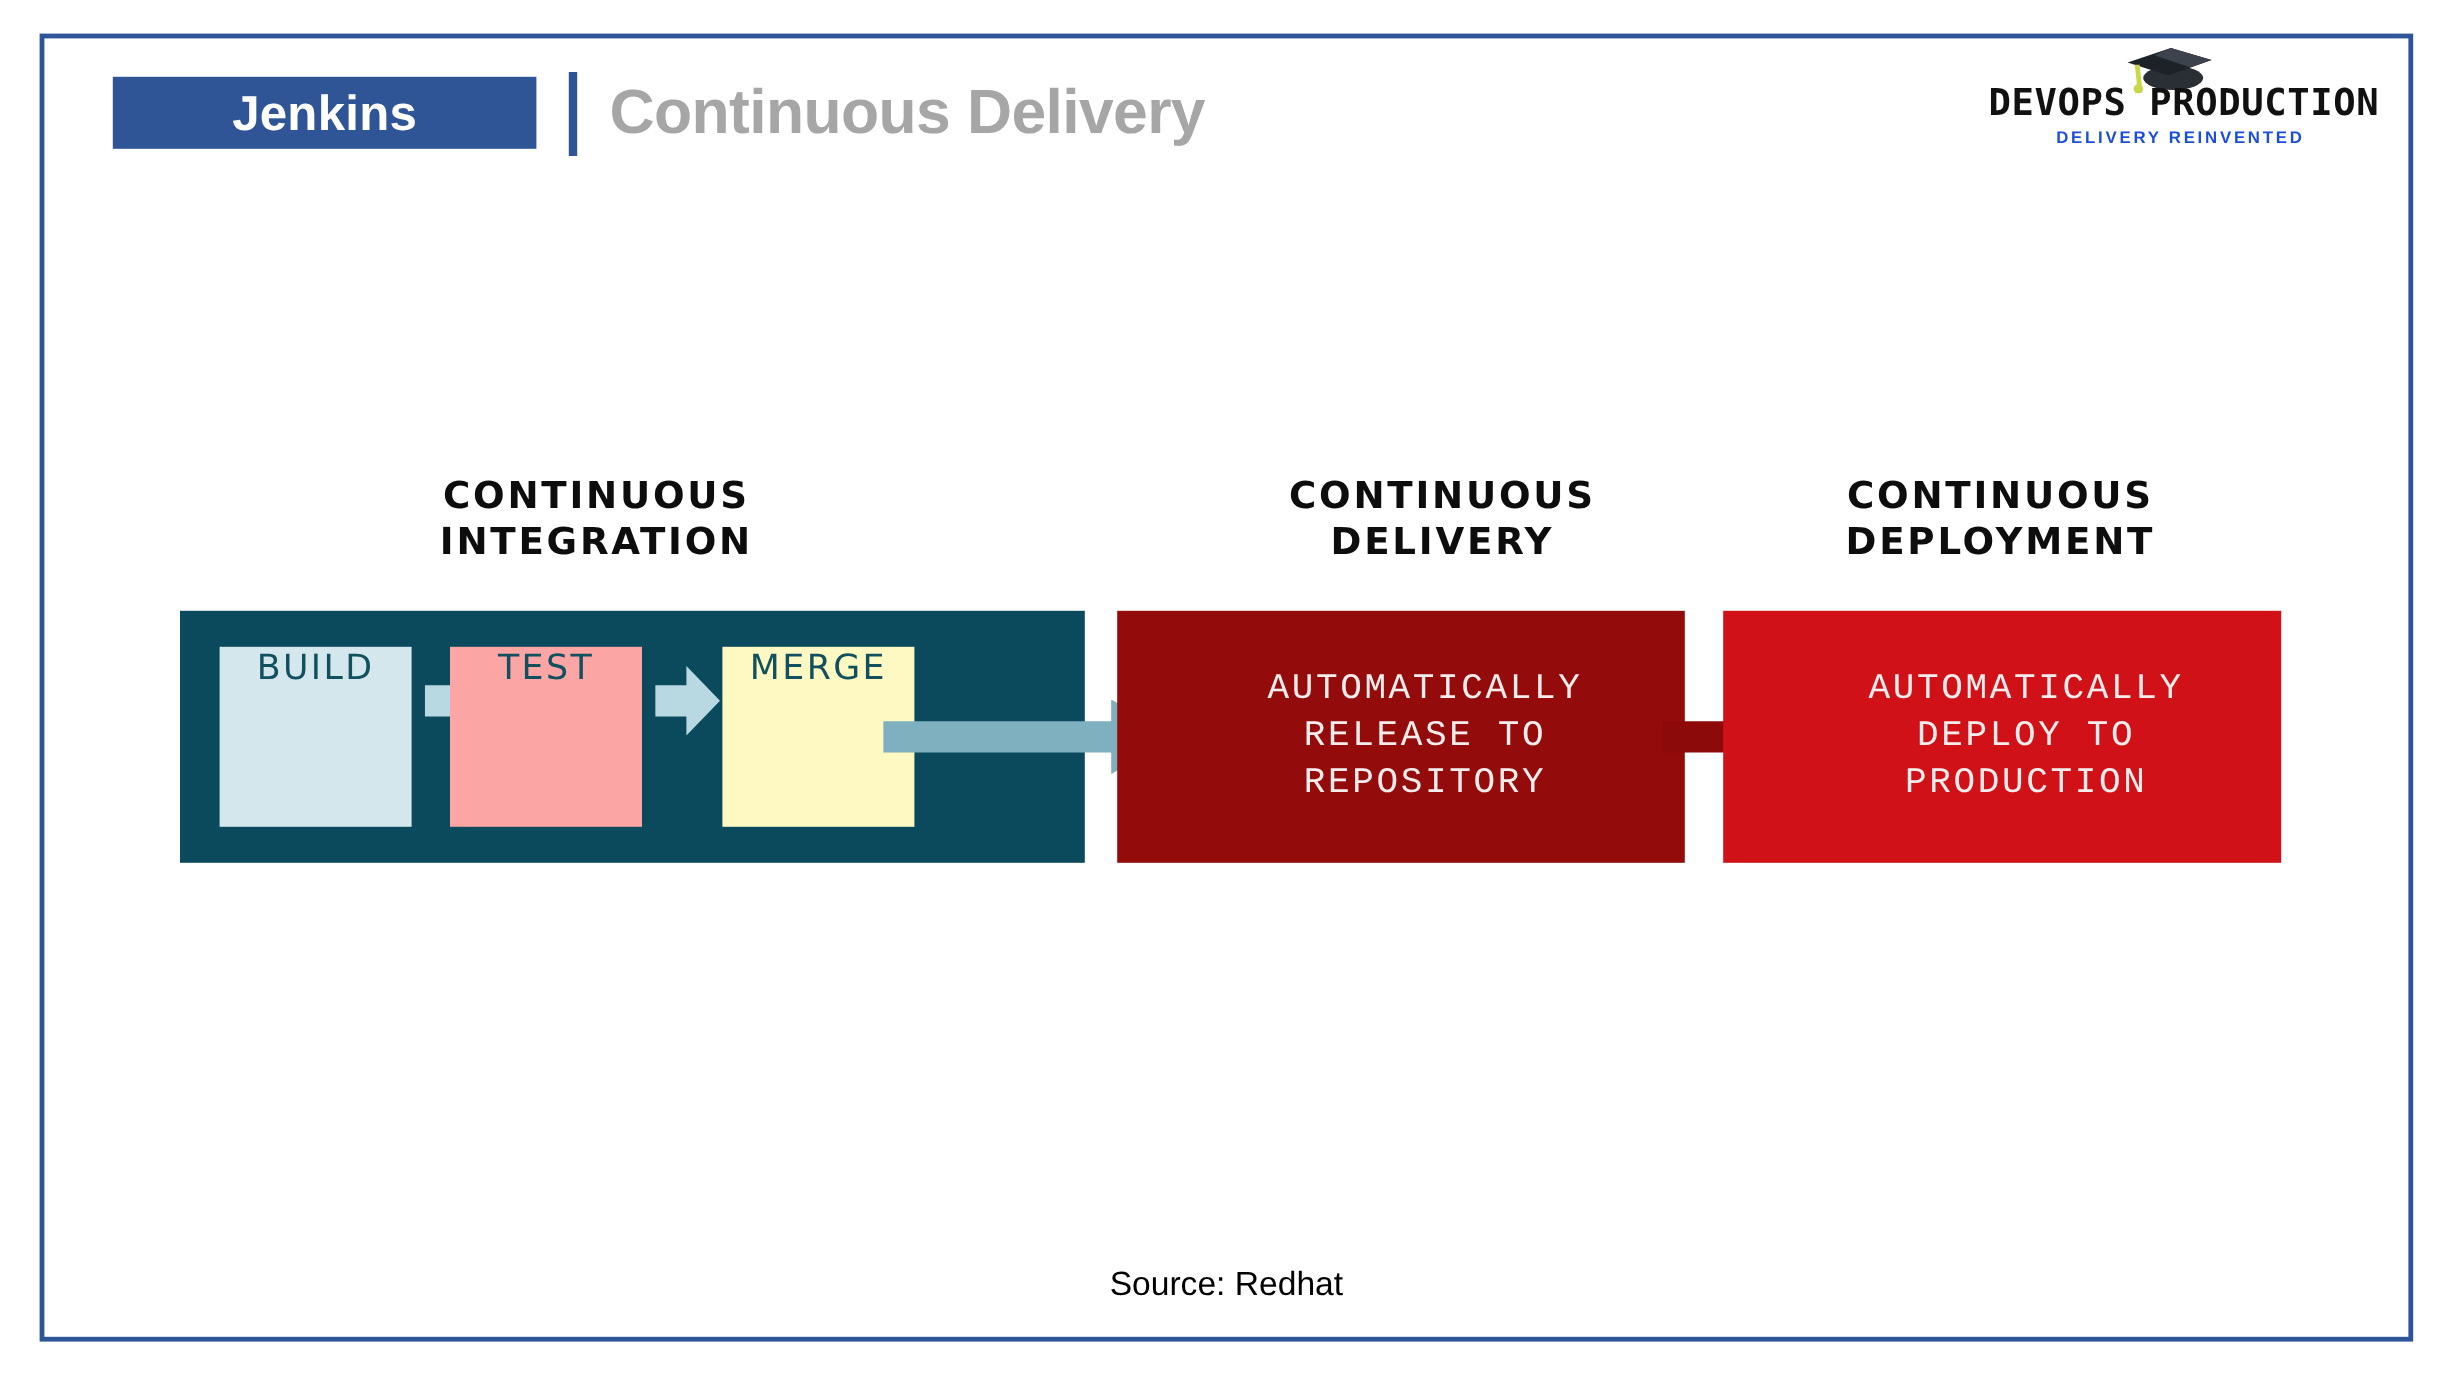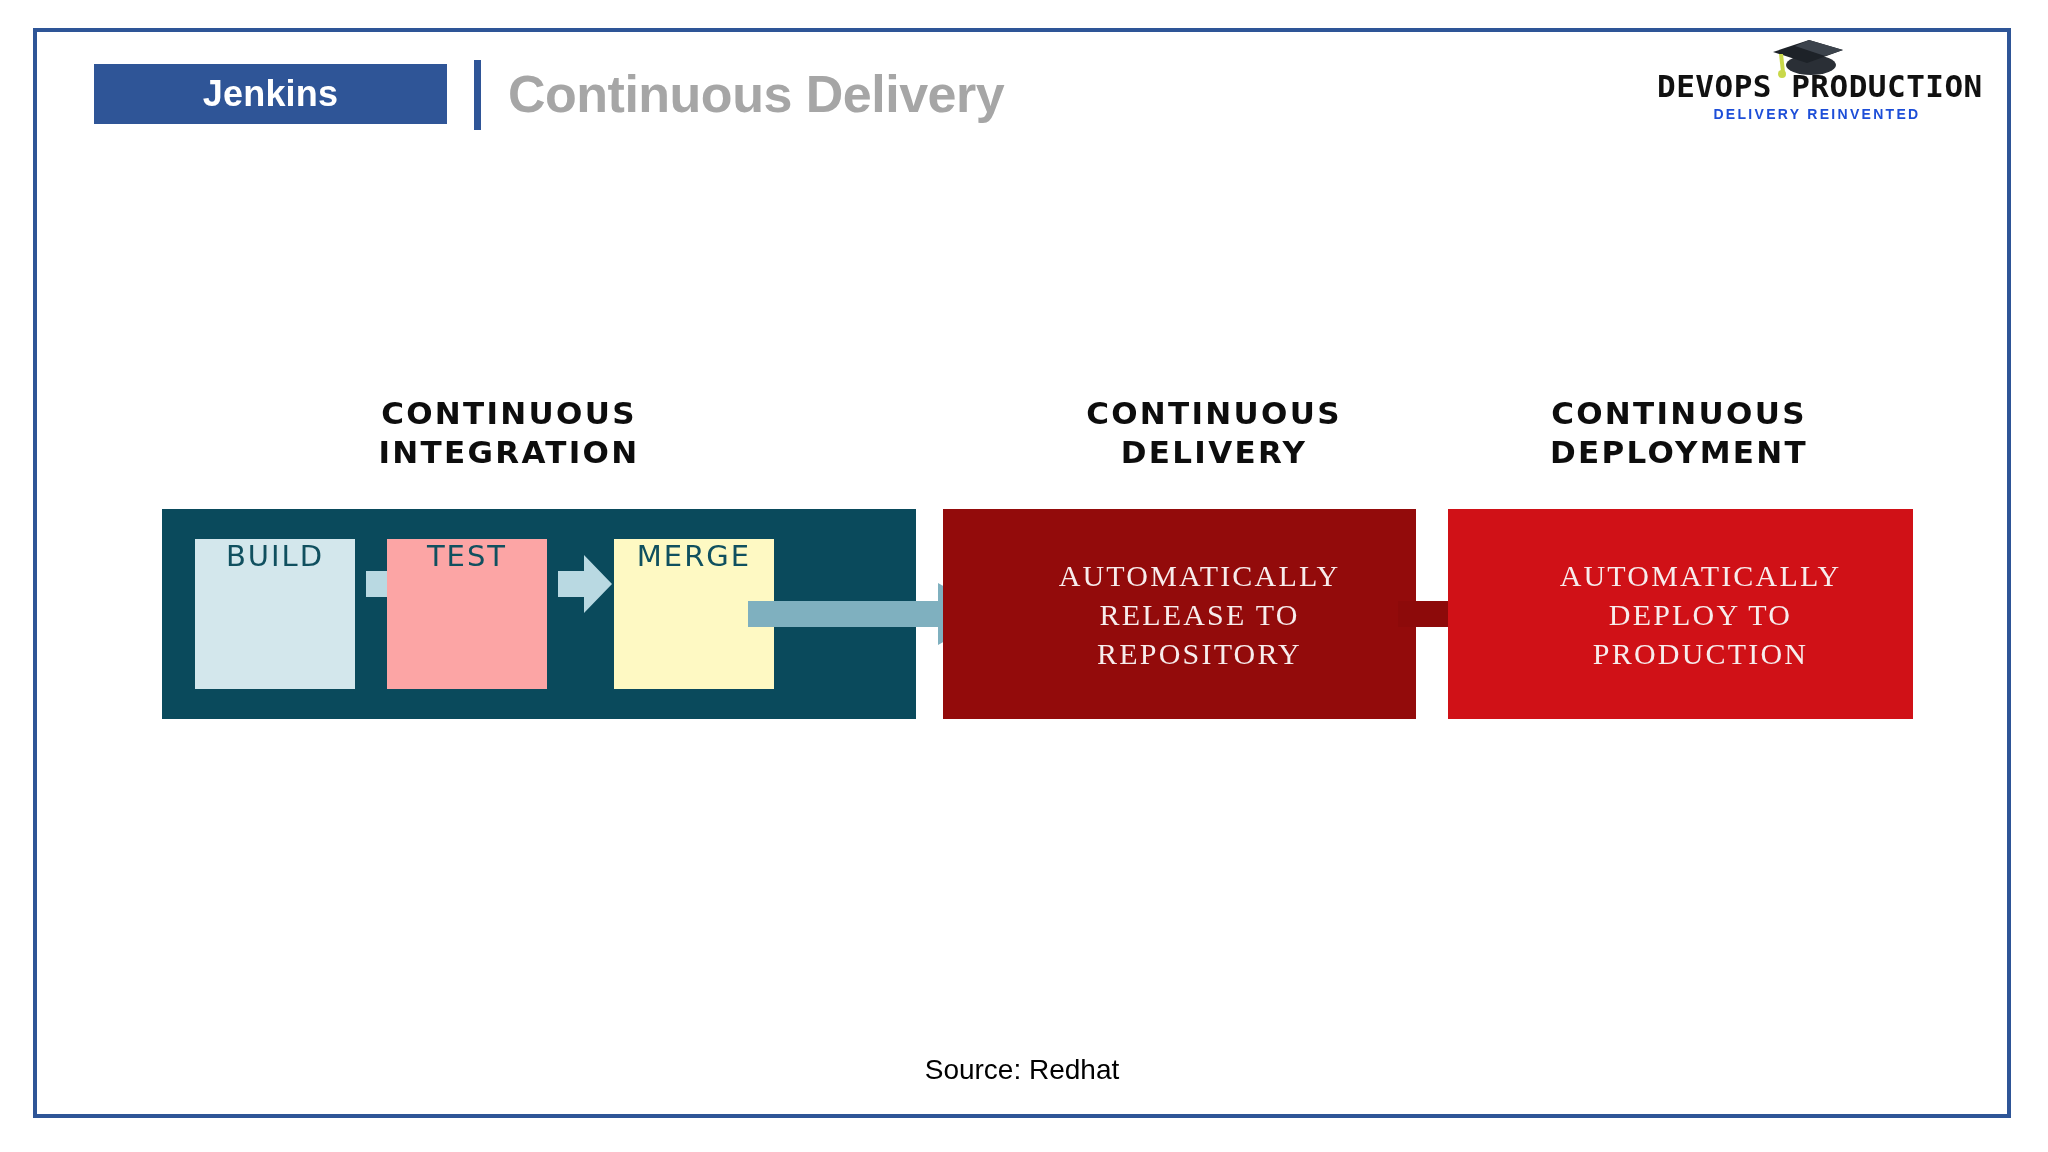--- a/index.html
+++ b/index.html
@@ -41,21 +41,21 @@
     top: 32px;
     width: 353px;
     height: 60px;
     background: #2f5597;
     display: flex;
     align-items: center;
     justify-content: center;
   }
   #jenkins-badge .label {
     color: #ffffff;
-    font-size: 36px;
+    font-size: 41px;
     font-weight: bold;
     letter-spacing: 0.2px;
     line-height: 1;
   }
 
   #title-divider {
     position: absolute;
     left: 437px;
     top: 28px;
     width: 7px;
@@ -114,21 +114,21 @@
     font-size: 14px;
     font-weight: bold;
     letter-spacing: 2.3px;
     color: #1d4ed8;
     white-space: nowrap;
   }
 
   
   #diagram {
     position: absolute;
-    left: 12px;
+    left: 0;
     top: 0;
     width: 100%;
     height: 100%;
   }
 
   .stage-heading {
     position: absolute;
     text-align: center;
     color: #0d0d0d;
     font-family: "DejaVu Sans", sans-serif;
@@ -154,21 +154,21 @@
   .panel-text {
     position: absolute;
     left: 0;
     top: 0;
     width: 100%;
     height: 100%;
     display: flex;
     align-items: center;
     justify-content: center;
     color: #f7ecec;
-    font-family: Liberation Serif, serif;
+    font-family: Liberation Mono, monospace;
     font-size: 30px;
     letter-spacing: 2.2px;
     line-height: 1.3;
     text-align: center;
     white-space: pre-line;
     padding-left: 40px;
     box-sizing: border-box;
   }
 
   

